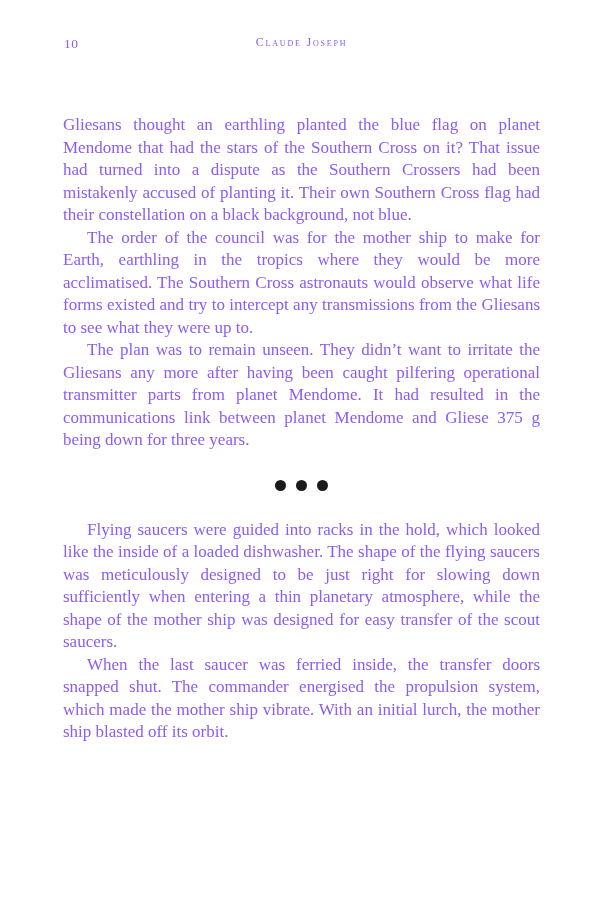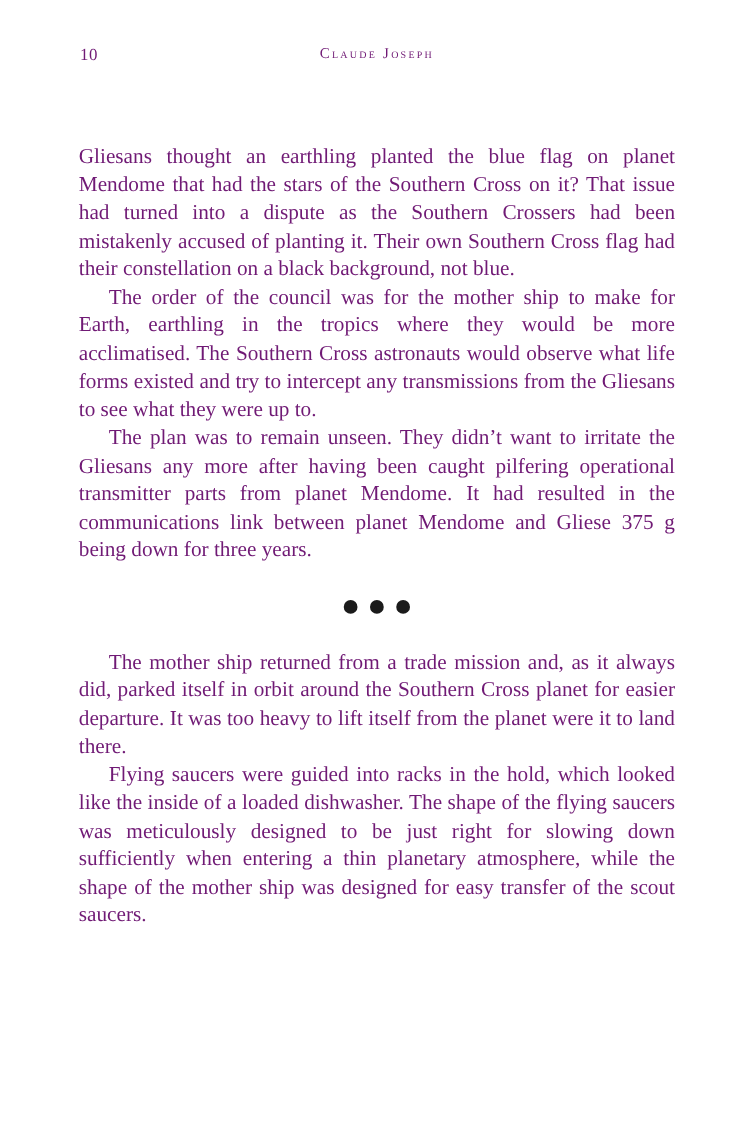--- a/index.html
+++ b/index.html
@@ -3,21 +3,21 @@
 <meta charset="utf-8">
 <style>
   * { margin: 0; padding: 0; box-sizing: border-box; }
   html, body { background: #ffffff; }
   .page {
     position: relative;
     width: 602px;
     height: 903px;
     background: #ffffff;
     font-family: "Liberation Serif", serif;
-    color: #701a75;
+    color: #8b5cf6;
     overflow: hidden;
   }
   .running-head {
     position: absolute;
     top: 35px;
     left: 63px;
     width: 477px;
     height: 18px;
     font-size: 14px;
   }
@@ -75,17 +75,17 @@
     <p class="continued">Gliesans thought an earthling planted the blue flag on planet Mendome that had the stars of the Southern Cross on it? That issue had turned into a dispute as the Southern Crossers had been mistakenly accused of planting it. Their own Southern Cross flag had their constellation on a black background, not blue.</p>
     <p>The order of the council was for the mother ship to make for Earth, earthling in the tropics where they would be more acclimatised. The Southern Cross astronauts would observe what life forms existed and try to intercept any transmissions from the Gliesans to see what they were up to.</p>
     <p>The plan was to remain unseen. They didn’t want to irritate the Gliesans any more after having been caught pilfering operational transmitter parts from planet Mendome. It had resulted in the communications link between planet Mendome and Gliese 375 g being down for three years.</p>
 
     <div class="section-break">
       <span class="dot"></span>
       <span class="dot"></span>
       <span class="dot"></span>
     </div>
 
-    <p>The mother ship returned from a trade mission and, as it always did, parked itself in orbit around the Southern Cross planet for easier departure. It was too heavy to lift itself from the planet were it to land there.</p>
     <p>Flying saucers were guided into racks in the hold, which looked like the inside of a loaded dishwasher. The shape of the flying saucers was meticulously designed to be just right for slowing down sufficiently when entering a thin planetary atmosphere, while the shape of the mother ship was designed for easy transfer of the scout saucers.</p>
+    <p>When the last saucer was ferried inside, the transfer doors snapped shut. The commander energised the propulsion system, which made the mother ship vibrate. With an initial lurch, the mother ship blasted off its orbit.</p>
   </div>
 
 </div>
 
 </body></html>

